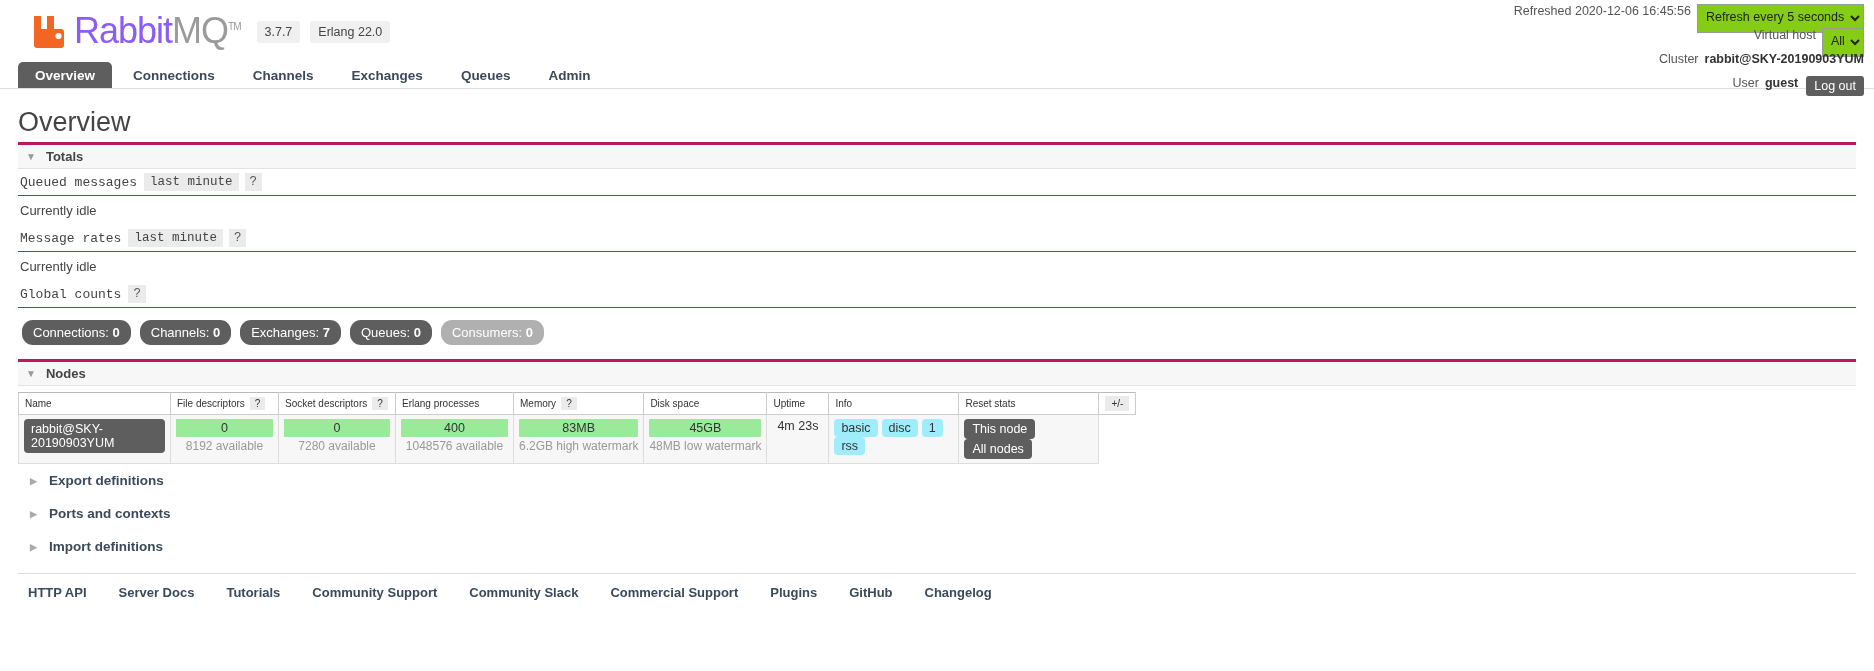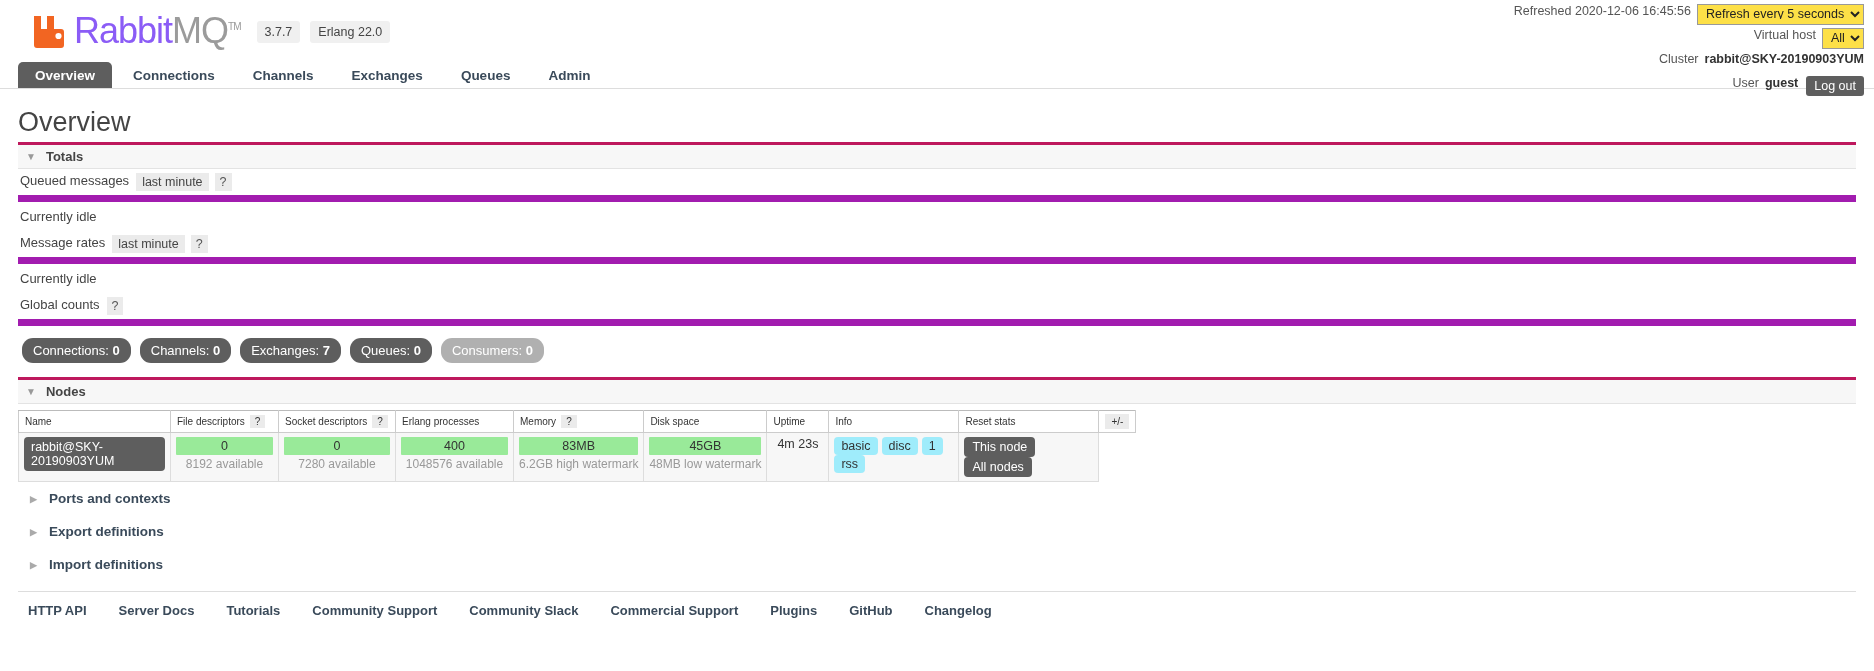--- a/index.html
+++ b/index.html
@@ -29,22 +29,22 @@
   #hdr-right {
     position: absolute; right: 10px; top: 4px;
     text-align: right; font-size: 12.5px; color: #444;
   }
   .hr-row { display: flex; justify-content: flex-end; align-items: flex-start; margin-bottom: 3px; height: 21px; }
   .hr-label { margin-right: 6px; color: #555; }
   .hr-strong { font-weight: bold; color: #333; }
   select.hr-select {
     font-family: "Liberation Sans", sans-serif;
     font-size: 12.5px; padding: 1px 2px 5px 4px;
-    border: 1px solid #999; background: #fde047; color: #222; border-radius: 0;
-    height: 21px;
+    border: 1px solid #999; background: #84cc16; color: #222; border-radius: 0;
+    height: 29px;
   }
   .btn-dark {
     background: #5e5e5e; color: #fff; border: none; border-radius: 3px;
     font-family: "Liberation Sans", sans-serif;
     font-size: 12.5px; padding: 3px 8px; cursor: pointer;
   }
 
   
   #nav {
     border-bottom: 1px solid #ddd;
@@ -67,21 +67,21 @@
   }
   .section-head {
     background: #f7f7f7; border-top: 3px solid #be185d; border-bottom: 1px solid #e3e3e3;
     font-size: 13px; font-weight: bold; color: #444;
     padding: 4px 6px 4px 8px; display: flex; align-items: center; cursor: pointer;
   }
   .tri { display: inline-block; margin-right: 10px; color: #999; font-size: 10px; line-height: 10px; }
   .tri-down::before { content: "\25BC"; }
   .tri-right::before { content: "\25B6"; }
 
-  .sub-row { display: flex; align-items: flex-start; border-bottom: 7px solid #a21caf; padding: 4px 0 4px 2px; }
+  .sub-row { display: flex; align-items: center; border-bottom: 1px solid #a21caf; padding: 4px 0 4px 2px; font-family: Liberation Mono, monospace; }
   .sub-label { font-size: 13px; color: #444; margin-right: 7px; }
   .chip {
     background: #ebebeb; color: #444; font-size: 12.5px;
     padding: 2px 6px; margin-right: 6px; cursor: pointer;
   }
   .chip-q { background: #ebebeb; color: #555; padding: 2px 5px; cursor: pointer; font-size: 12.5px; }
   .idle-row { font-size: 13px; color: #444; padding: 7px 0 7px 2px; }
 
   .badge-row { display: flex; align-items: center; padding: 12px 0 14px 4px; }
   .count-badge {
@@ -284,25 +284,25 @@
         <td class="plain" style="text-align:left;">
           <span class="node-btn">This node</span><span class="node-btn">All nodes</span>
         </td>
         <td style="border:none;background:transparent;"></td>
       </tr>
     </tbody>
   </table>
 
   <div class="collapsed">
     <span class="tri tri-right"></span>
-    <span>Ports and contexts</span>
+    <span>Export definitions</span>
   </div>
   <div class="collapsed">
     <span class="tri tri-right"></span>
-    <span>Export definitions</span>
+    <span>Ports and contexts</span>
   </div>
   <div class="collapsed">
     <span class="tri tri-right"></span>
     <span>Import definitions</span>
   </div>
 </div>
 
 <div id="footer">
   <a class="flink">HTTP API</a>
   <a class="flink">Server Docs</a>

